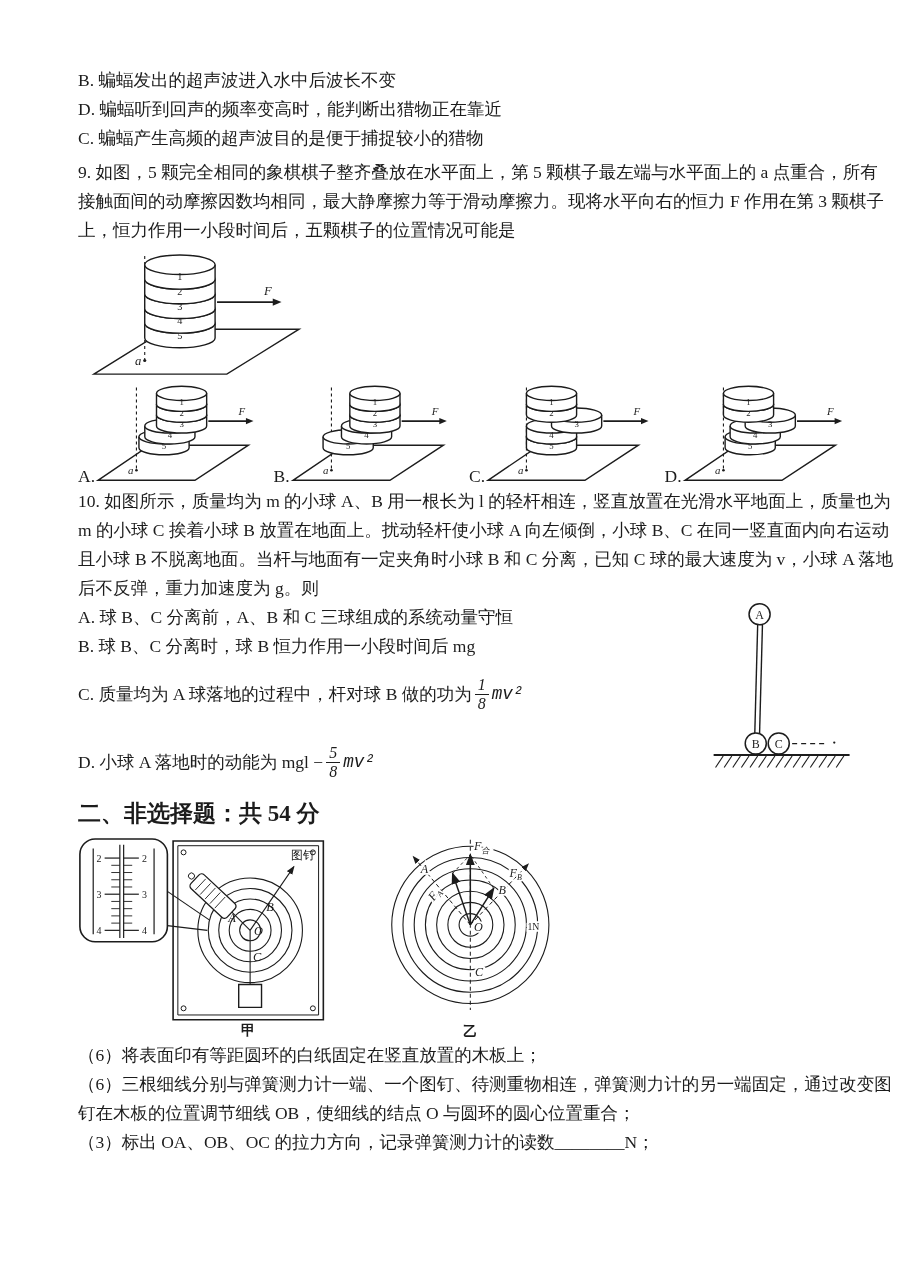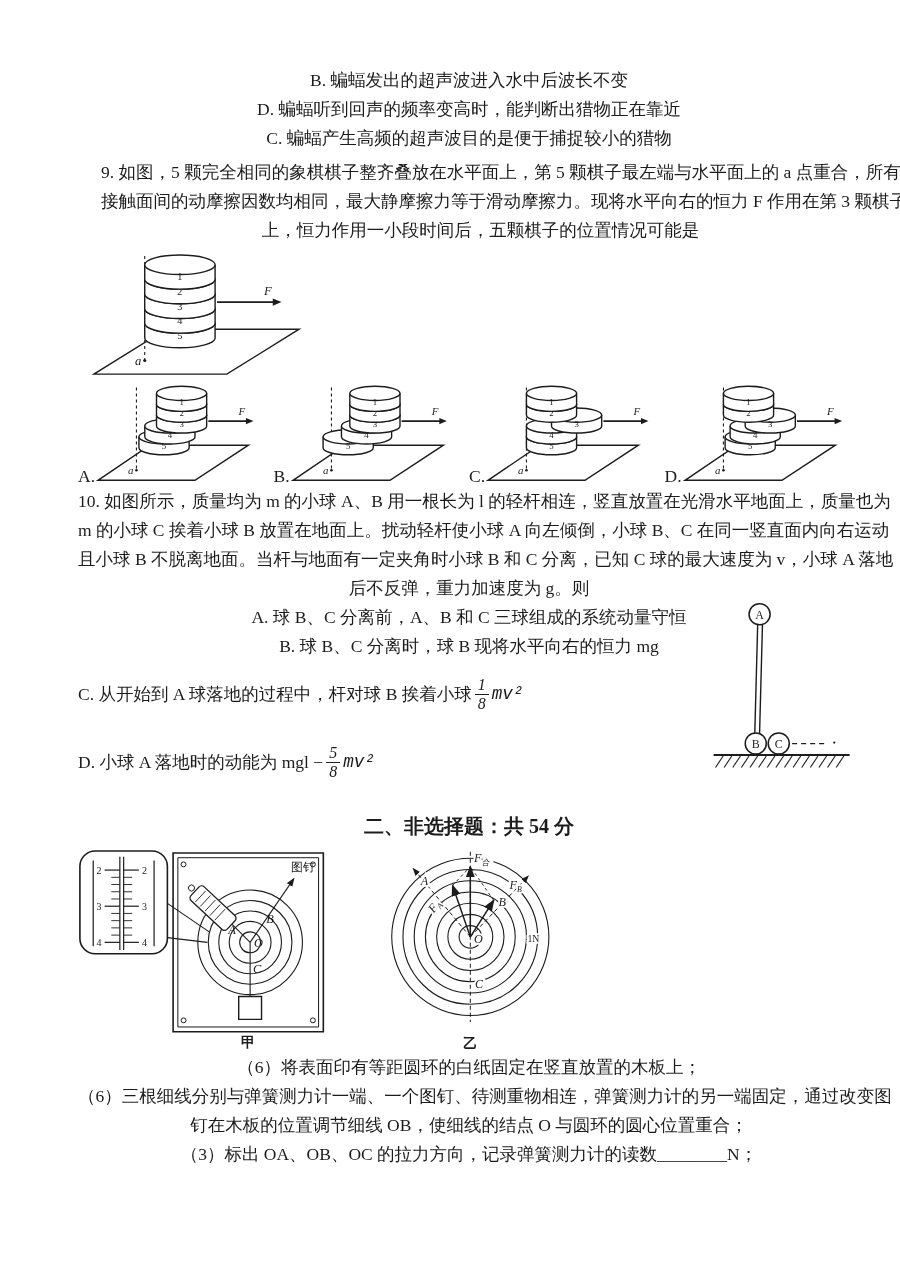--- a/index.html
+++ b/index.html
@@ -1,21 +1,21 @@
 <!DOCTYPE html>
 <html><head>
 <meta charset="utf-8">
 <style>
   html,body{margin:0;padding:0;background:#fff;}
   body{width:900px;height:1273px;overflow:hidden;
        font-family:"Liberation Serif","DejaVu Serif",serif;color:#1c1c1c;}
   .page{position:relative;width:900px;height:1273px;box-sizing:border-box;
-        padding:66px 40px 0 78px;font-size:17.5px;text-align:center;}
+        padding:66px 40px 0 78px;font-size:17.5px;}
   .line{line-height:29px;white-space:nowrap;}
-  .sec-gap{margin-top:5px;margin-left:23px;}
+  .sec-gap{margin-top:5px;}
   
   .stack-main{display:block;margin:6px 0 0 12px;}
   .optrow{display:flex;align-items:flex-end;margin-top:2px;}
   .opt-fig{display:flex;align-items:flex-end;width:196px;}
   .opt-label{line-height:22px;margin-right:1px;}
   svg{overflow:visible;}
   svg line,svg path,svg rect,svg circle,svg ellipse,svg polygon{vector-effect:non-scaling-stroke;}
   .fig-italic{font-style:italic;font-family:"Liberation Serif",serif;font-size:13px;fill:#1c1c1c;}
   .fig-num{font-size:10.5px;font-family:"Liberation Serif",serif;fill:#1c1c1c;}
   .fig-letter{font-size:12.5px;font-family:"Liberation Serif",serif;fill:#1c1c1c;text-anchor:middle;}
@@ -26,21 +26,21 @@
   .q10-wrap{position:relative;}
   .rod-fig{position:absolute;left:700px;top:598px;}
   .formula{display:flex;align-items:center;white-space:nowrap;}
   .formula-c{height:56px;margin-top:5px;}
   .formula-d{height:56px;margin-top:12px;}
   .frac{display:inline-flex;flex-direction:column;align-items:center;line-height:1.08;
         margin:0 3px;font-size:16px;font-style:italic;}
   .fden{border-top:1.4px solid #1c1c1c;padding:0 3px;}
   .fnum{padding:0 3px;}
   .fpost{font-style:italic;font-family:Liberation Mono, monospace;}
-  .section-title{font-weight:bold;font-size:20px;line-height:32px;margin-top:20px;white-space:nowrap;}
+  .section-title{font-weight:bold;font-size:23px;line-height:32px;margin-top:8px;white-space:nowrap;}
   .figrow{display:flex;align-items:flex-start;margin:6px 0 2px 0;}
   .fig-yi-box{margin-left:42px;}
 </style>
 </head>
 <body>
 
 <div class="page">
 
   <div class="line">B. 蝙蝠发出的超声波进入水中后波长不变</div>
   <div class="line">D. 蝙蝠听到回声的频率变高时，能判断出猎物正在靠近</div>
@@ -187,23 +187,23 @@
         </svg>
     </div>
   </div>
 
   <div class="q10-wrap">
     <div class="line">10. 如图所示，质量均为 m 的小球 A、B 用一根长为 l 的轻杆相连，竖直放置在光滑水平地面上，质量也为</div>
     <div class="line">m 的小球 C 挨着小球 B 放置在地面上。扰动轻杆使小球 A 向左倾倒，小球 B、C 在同一竖直面内向右运动</div>
     <div class="line">且小球 B 不脱离地面。当杆与地面有一定夹角时小球 B 和 C 分离，已知 C 球的最大速度为 v，小球 A 落地</div>
     <div class="line">后不反弹，重力加速度为 g。则</div>
     <div class="line">A. 球 B、C 分离前，A、B 和 C 三球组成的系统动量守恒</div>
-    <div class="line">B. 球 B、C 分离时，球 B 现将水平向右的恒力 mg</div>
+    <div class="line">B. 球 B、C 分离时，球 B 恒力作用一小段时间后 mg</div>
     <div class="formula formula-c">
-      <span>C. 从开始到 A 球落地的过程中，杆对球 B 挨着小球</span>
+      <span>C. 质量均为 A 球落地的过程中，杆对球 B 做的功为</span>
       <span class="frac">
         <span class="fnum">1</span>
         <span class="fden">8</span>
       </span>
       <span class="fpost">mv²</span>
     </div>
     <div class="formula formula-d">
       <span>D. 小球 A 落地时的动能为 mgl −</span>
       <span class="frac">
         <span class="fnum">5</span>

